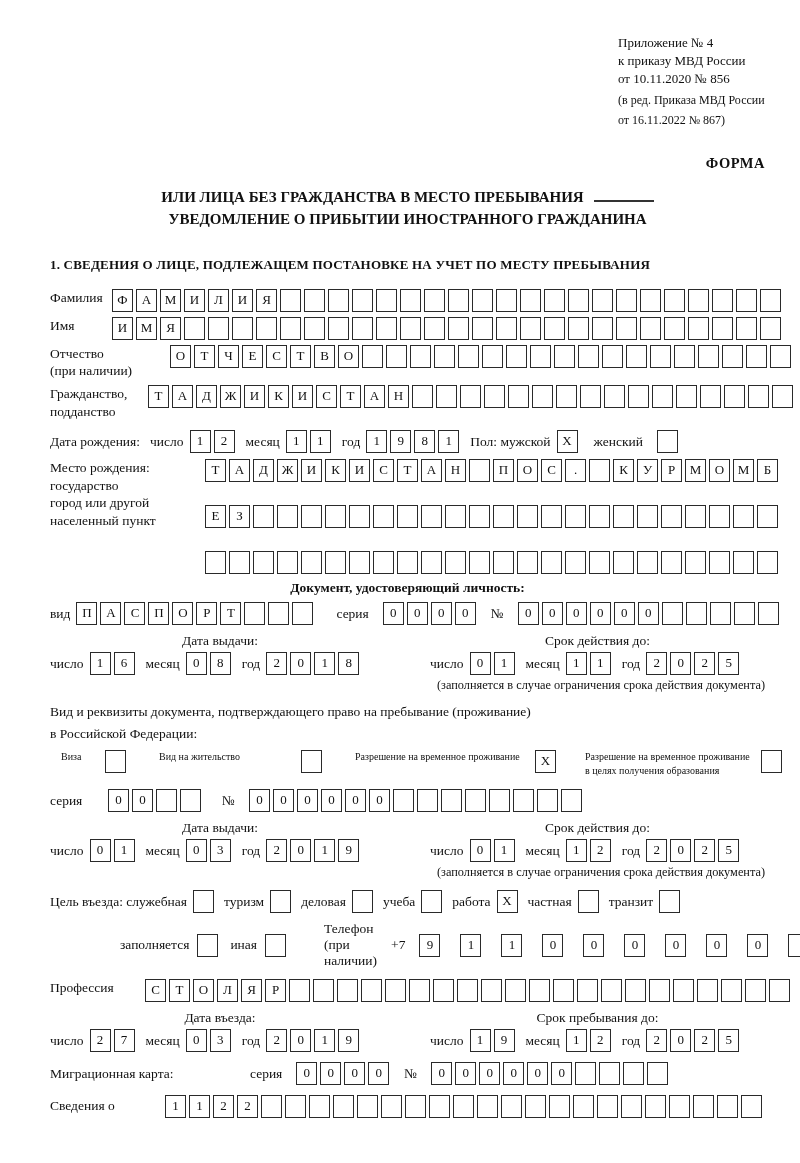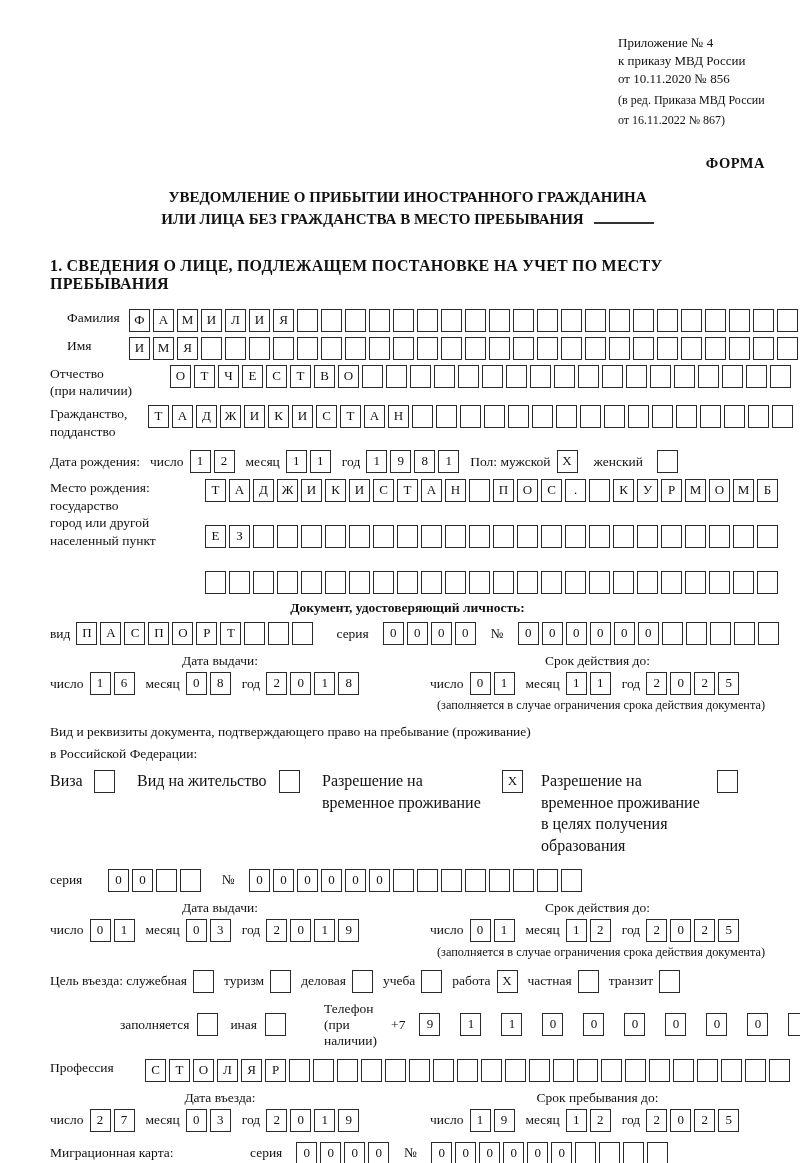--- a/index.html
+++ b/index.html
@@ -8,26 +8,26 @@
 
   
   .appendix { margin-left:568px; font-size:13px; line-height:1.38; }
   .appendix .ed { margin-top:4px; font-size:12px; }
   .forma { text-align:right; font-weight:bold; font-size:14.5px; margin-top:26px; letter-spacing:.5px; }
 
   
   .title { text-align:center; font-weight:bold; font-size:15px; line-height:1.5; margin-top:14px; }
   .blank-line { display:inline-block; width:60px; border-bottom:2px solid #333; height:12px; margin-left:10px; }
 
-  .sec-head { font-weight:bold; font-size:16px; margin-top:26px; margin-bottom:16px; letter-spacing:.2px; }
+  .sec-head { font-weight:bold; font-size:13px; margin-top:26px; margin-bottom:16px; letter-spacing:.2px; }
 
   
   .row { display:flex; align-items:flex-start; margin-bottom:5px; }
   .lbl { font-size:13.5px; line-height:1.3; flex:0 0 auto; }
-  .w62 { width:62px;margin-left:17px; } .w120 { width:120px; } .w98 { width:98px; } .w155 { width:155px; } .w95 { width:95px; }
+  .w62 { width:62px; } .w120 { width:120px; } .w98 { width:98px; } .w155 { width:155px; } .w95 { width:95px; }
   .cells { display:flex; flex:0 0 auto; }
   .cell { box-sizing:border-box; flex:0 0 auto; width:21px; height:23px; border:1.7px solid #2a2a2a;
           margin-right:3px; text-align:center; font-size:13px; line-height:20px; background:#fff; }
   .cb { margin-right:0; }
 
   
   .inline { display:flex; align-items:center; font-size:13.5px; }
   .inline .cells { margin:0 8px 0 6px; }
   .gap { width:10px; }
 
@@ -39,21 +39,21 @@
   .dg-left { width:340px; }
   .dg-right { margin-left:40px; flex:1; }
   .dg-head { text-align:center; font-size:13.5px; margin-bottom:3px; }
   .note { text-align:right; font-size:12.3px; margin-top:3px; margin-bottom:8px; }
 
   .para { font-size:13.5px; line-height:1.6; margin-top:6px; }
 
   
   .opts { display:flex; align-items:flex-start; margin-top:6px; margin-bottom:12px; }
   .opt { display:flex; align-items:flex-start; }
-  .opt-label { font-size:16px; line-height:1.35; }
+  .opt-label { font-size:10px; line-height:1.35;margin-left:11px; }
   .opt-c { }
   .opt .cell { margin-left:8px; }
   .ow1 { width:36px; } .ow2 { width:134px; } .ow3 { width:172px; } .ow4 { width:168px; }
 
   
   .purpose { display:flex; align-items:center; flex-wrap:nowrap; font-size:13.5px; margin-top:10px; }
   .purpose .cell { margin:0 10px 0 6px; }
   .purpose2 { display:flex; align-items:center; font-size:13.5px; margin-top:8px; padding-left:70px; }
   .purpose2 .cell { margin:0 12px 0 8px; }
   .phone-prefix { margin:0 6px 0 14px; }
@@ -74,22 +74,22 @@
     <div>Приложение № 4</div>
     <div>к приказу МВД России</div>
     <div>от 10.11.2020 № 856</div>
     <div class="ed">(в ред. Приказа МВД России</div>
     <div class="ed">от 16.11.2022 № 867)</div>
   </div>
 
   <div class="forma">ФОРМА</div>
 
   <div class="title">
+    <div><span>ИЛИ ЛИЦА БЕЗ ГРАЖДАНСТВА В МЕСТО ПРЕБЫВАНИЯ</span><span class="blank-line"></span></div>
     <div>УВЕДОМЛЕНИЕ О ПРИБЫТИИ ИНОСТРАННОГО ГРАЖДАНИНА</div>
-    <div><span>ИЛИ ЛИЦА БЕЗ ГРАЖДАНСТВА В МЕСТО ПРЕБЫВАНИЯ</span><span class="blank-line"></span></div>
   </div>
 
   <div class="sec-head">1. СВЕДЕНИЯ О ЛИЦЕ, ПОДЛЕЖАЩЕМ ПОСТАНОВКЕ НА УЧЕТ ПО МЕСТУ ПРЕБЫВАНИЯ</div>
 
   <div class="row">
     <span class="lbl w62">Фамилия</span>
     <span class="cells">
         <span class="cell">Ф</span>
         <span class="cell">А</span>
         <span class="cell">М</span>

